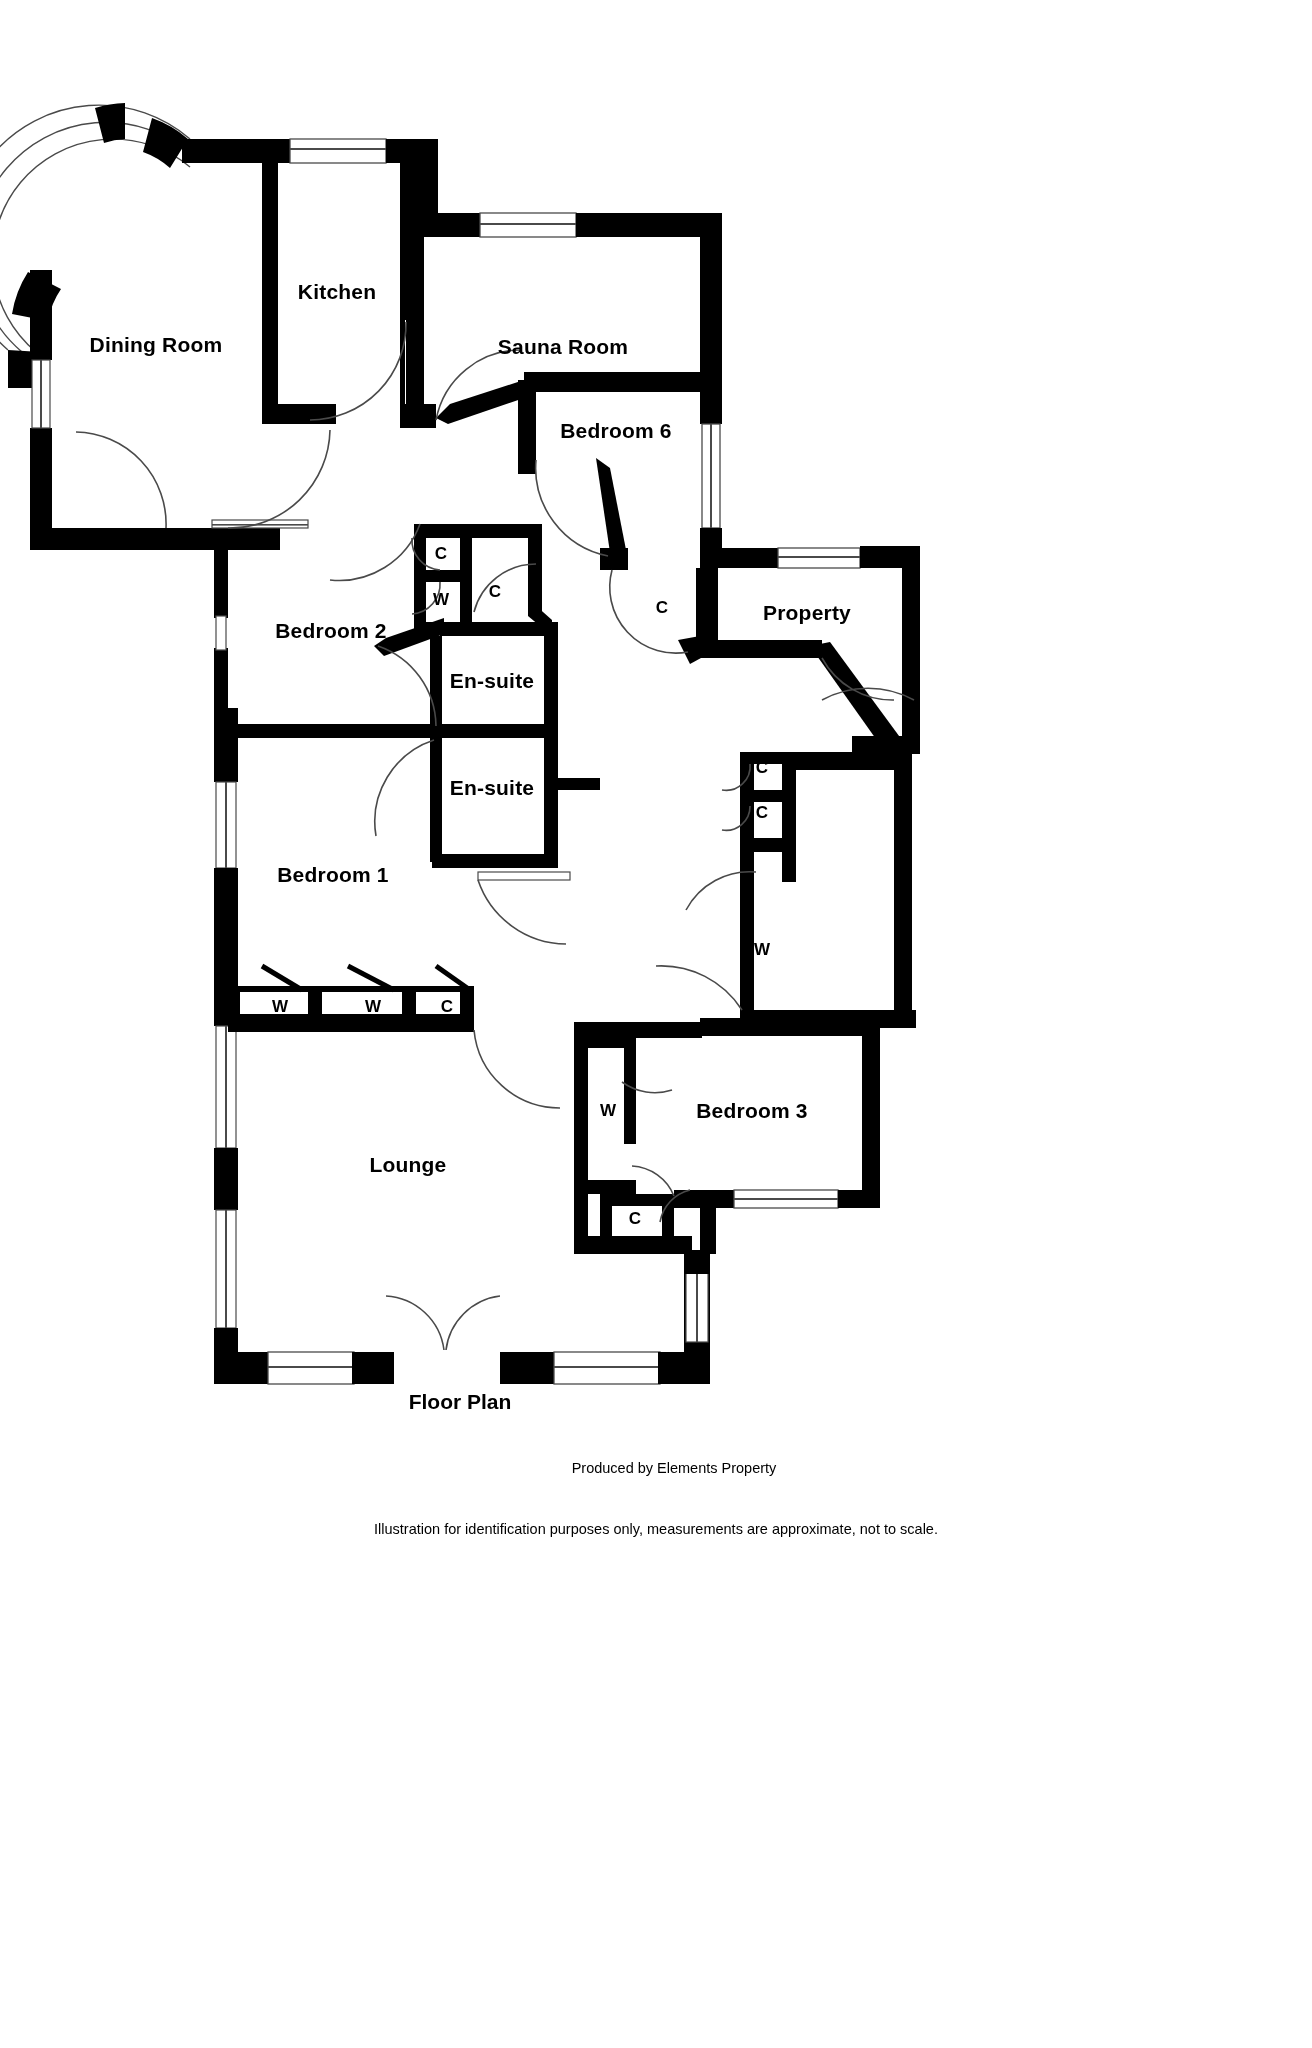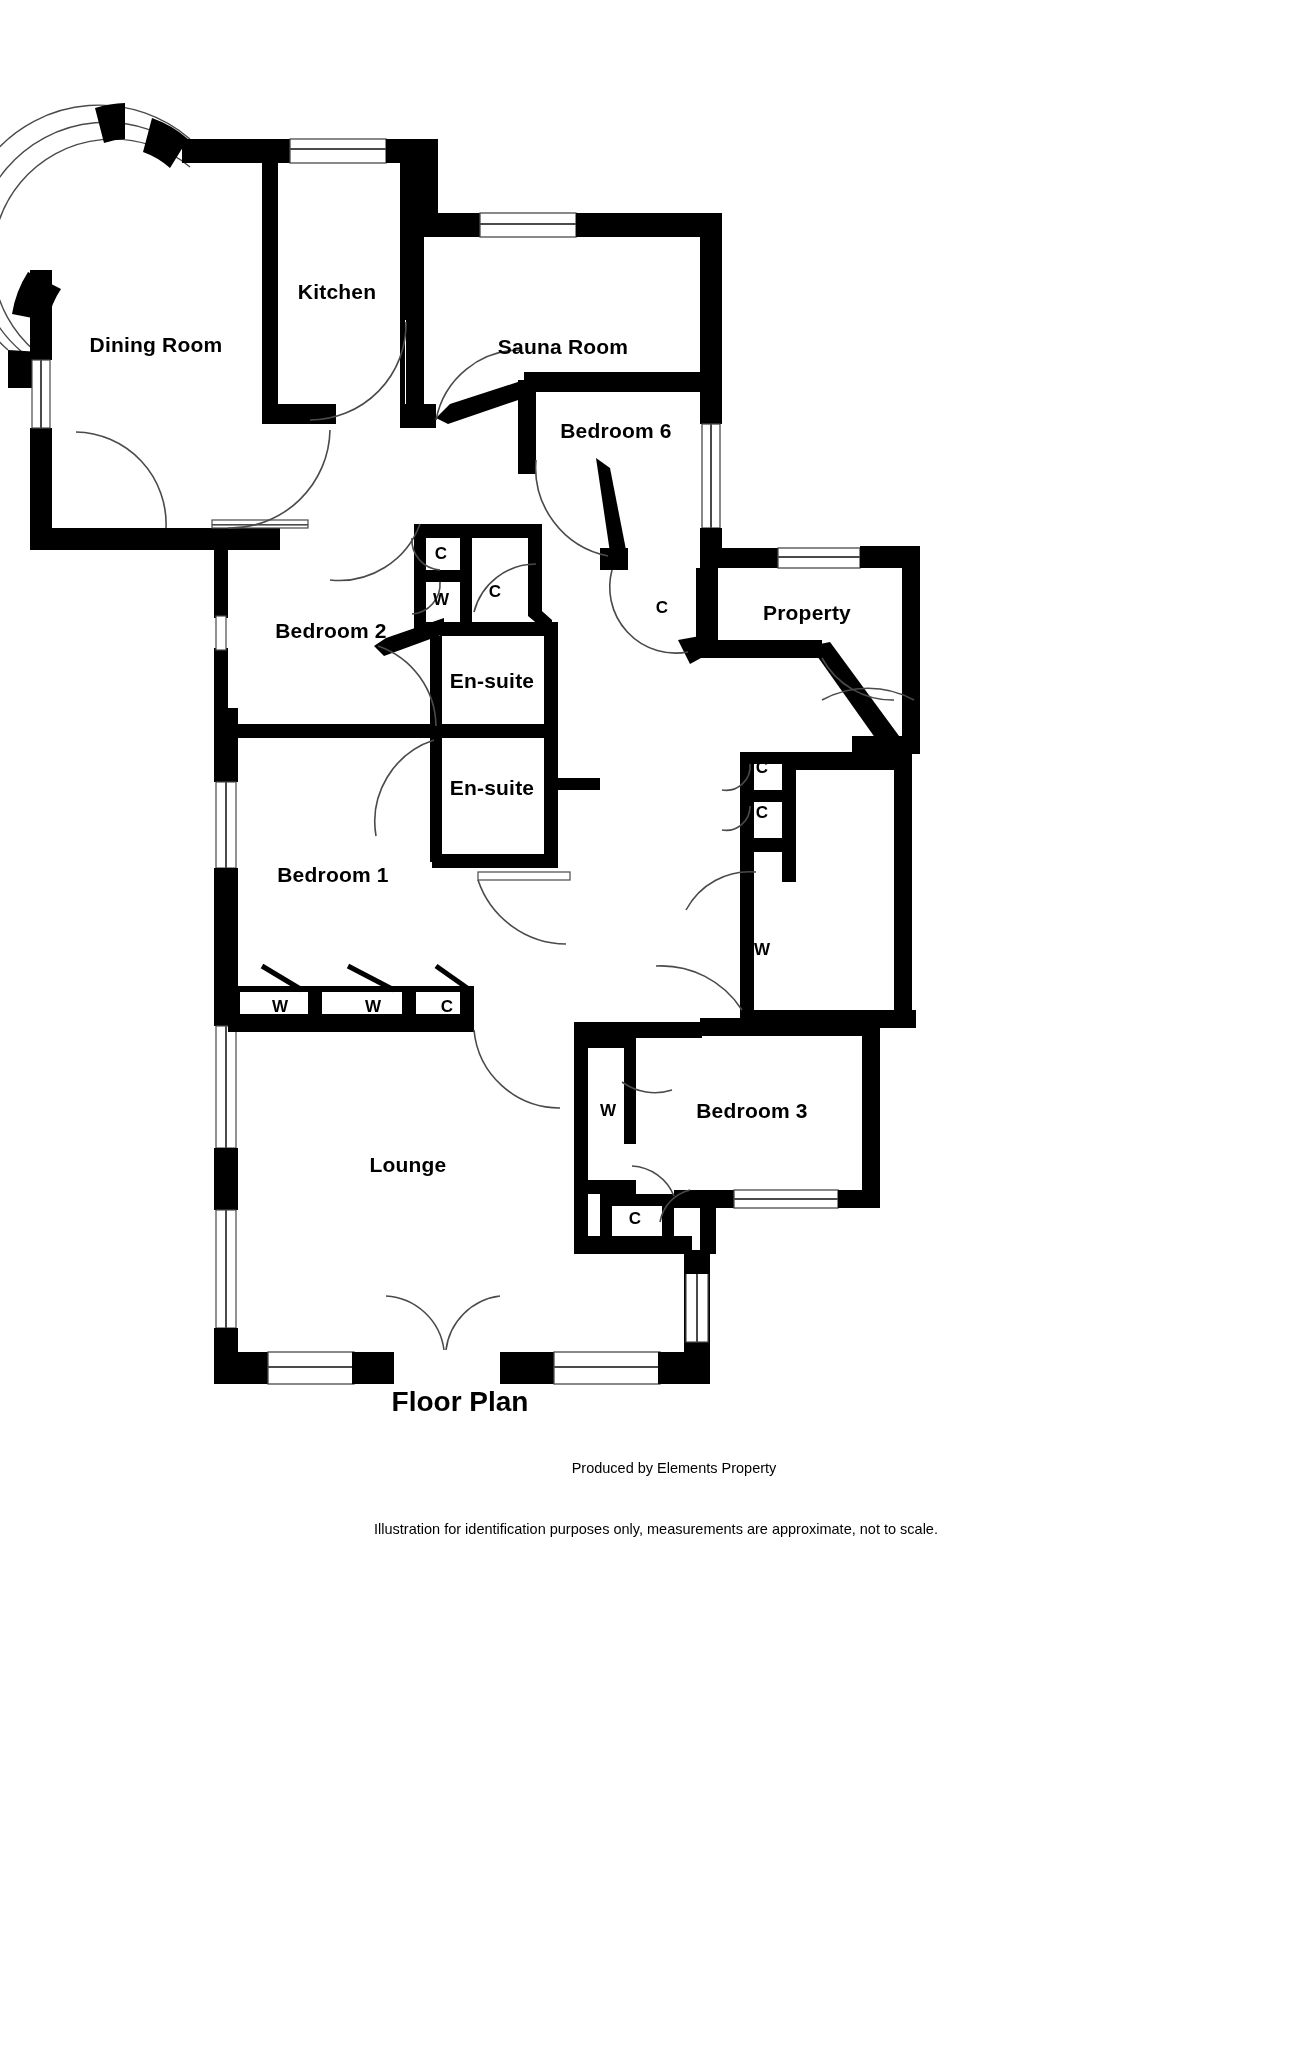--- a/index.html
+++ b/index.html
@@ -1,21 +1,21 @@
 <!DOCTYPE html>
 <html><head>
 <meta charset="utf-8">
 <style>
   html,body{margin:0;padding:0;background:#ffffff;}
   body{width:1312px;height:2048px;font-family:"Liberation Sans",sans-serif;position:relative;overflow:hidden;}
   #plan{position:absolute;left:0;top:0;width:1312px;height:2048px;}
   .lbl{position:absolute;font-weight:bold;color:#000;white-space:nowrap;transform:translate(-50%,-50%);font-family:"Liberation Sans",sans-serif;}
   .room-lbl{font-size:21px;letter-spacing:.2px;}
   .small-lbl{font-size:17px;}
-  .title-lbl{font-size:28px;}
+  .title-lbl{font-size:21px;}
   .foot{position:absolute;left:50%;transform:translateX(-50%);text-align:center;color:#000;font-size:14.5px;font-family:"Liberation Sans",sans-serif;white-space:nowrap;}
 </style>
 </head>
 <body>
 
 <svg id="plan" viewBox="0 0 1312 2048" xmlns="http://www.w3.org/2000/svg">
 
   <rect x="0" y="0" width="1312" height="2048" fill="#ffffff"></rect>
 
   <g fill="#000000">

